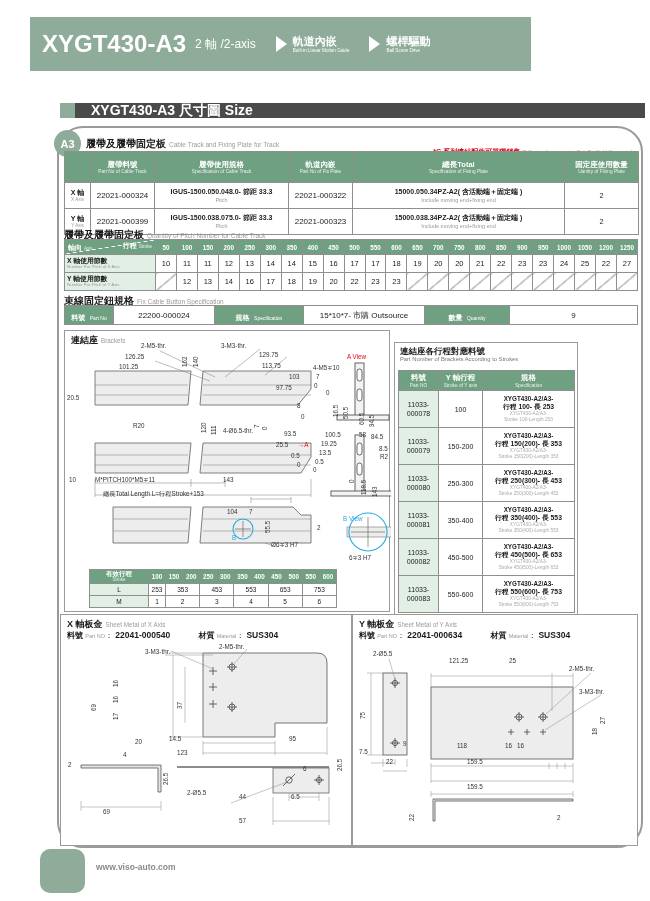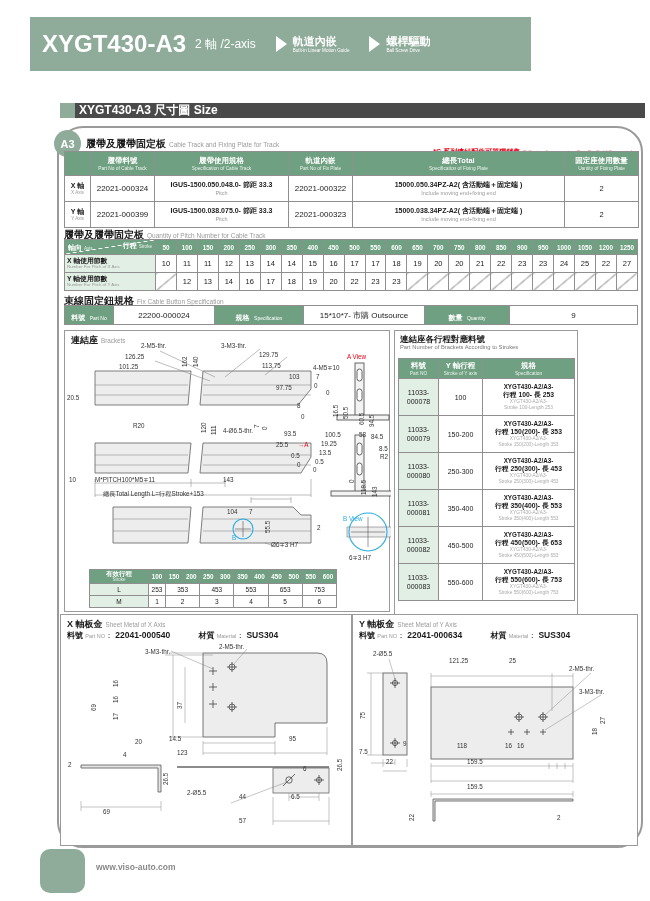--- a/index.html
+++ b/index.html
@@ -10,21 +10,21 @@
           display:flex;align-items:center;padding:0 12px;box-sizing:border-box;color:#fff;}
   .banner .model{font-size:24px;font-weight:bold;white-space:nowrap;}
   .banner .axis{font-size:12px;margin-left:9px;white-space:nowrap;}
   .feat{display:flex;align-items:center;margin-left:20px;}
   .tri{width:0;height:0;border-left:11px solid #fff;border-top:8px solid transparent;border-bottom:8px solid transparent;margin-right:6px;}
   .feat .zh{font-size:11px;font-weight:bold;line-height:1.2;}
   .feat .en{font-size:4.6px;line-height:1.2;}
   
   .secbar{position:absolute;left:60px;top:103px;width:585px;height:15px;background:#4A4A4A;display:flex;align-items:center;}
   .secbar .sq{width:15px;height:15px;background:#8FAC9A;flex:0 0 auto;}
-  .secbar .t{color:#fff;font-size:12px;font-weight:bold;margin-left:4px;white-space:nowrap;}
+  .secbar .t{color:#fff;font-size:14px;font-weight:bold;margin-left:16px;white-space:nowrap;}
   
   .bigbox{position:absolute;left:57px;top:126px;width:586px;height:722px;border:2px solid #9a9a9a;border-radius:26px;box-sizing:border-box;}
   .badge{position:absolute;left:54px;top:130px;width:27px;height:27px;border-radius:50%;background:#8FAC9A;color:#fff;
          font-size:11px;font-weight:bold;display:flex;align-items:center;justify-content:center;}
   .sec-title{position:absolute;font-size:10px;font-weight:bold;white-space:nowrap;}
   .sec-title .en{font-size:6.5px;font-weight:normal;color:#9a9a9a;margin-left:3px;}
   .note{position:absolute;text-align:right;white-space:nowrap;}
   .note .zh{color:#E60012;font-size:7px;font-weight:bold;}
   .note .en{color:#ef8a7c;font-size:5.5px;margin-left:2px;}
   
@@ -122,21 +122,21 @@
   <table class="t" id="cable-table" style="left:64px;top:151px;width:574px;">
     <colgroup>
         <col style="width:26px">
         <col style="width:64px">
         <col style="width:134px">
         <col style="width:64px">
         <col style="width:212px">
         <col style="width:74px">
       </colgroup>
   <tbody>
-        <tr style="height: 24px;">
+        <tr style="height: 31px;">
           <td class="gh">
             <span class="zh"></span>
             <span class="en"></span>
           </td>
           <td class="gh">
             <span class="zh">履帶料號</span>
             <span class="en">Part No of Cable Track</span>
           </td>
           <td class="gh">
             <span class="zh">履帶使用規格</span>
@@ -461,21 +461,21 @@
             <td class="st-v" colspan="2">2</td>
             <td class="st-v" colspan="2">3</td>
             <td class="st-v" colspan="2">4</td>
             <td class="st-v" colspan="2">5</td>
             <td class="st-v" colspan="2">6</td>
           </tr>
         </tbody>
       </table>
   </div>
 
-  <div class="panel" style="left:394px;top:330px;width:184px;height:324px;">
+  <div class="panel" style="left:394px;top:342px;width:184px;height:324px;">
     <div class="ptitle2">
       <span>連結座各行程對應料號</span>
       <span class="en">Part Number of Brackets According to Strokes</span>
     </div>
     <table class="t" id="bracket-table" style="left:3px;top:27px;width:176px;">
       <colgroup>
           <col style="width:40px">
           <col style="width:44px">
           <col style="width:92px">
         </colgroup>

